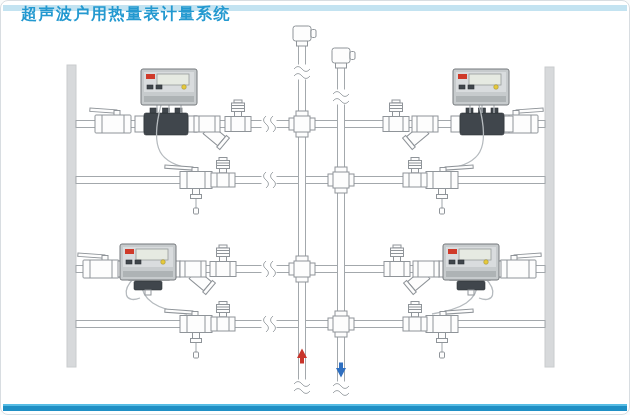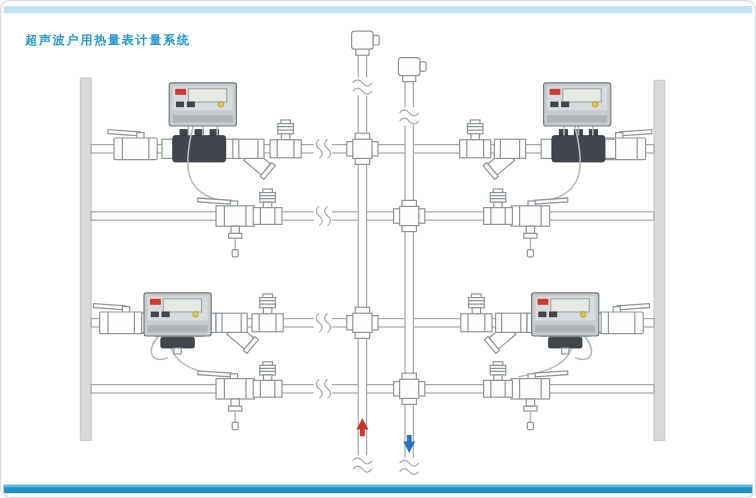--- a/index.html
+++ b/index.html
@@ -14,22 +14,22 @@
     background: #ffffff;
     border: 1px solid var(--frame-border, #d8dde1);
     border-radius: 8px;
     overflow: hidden;
   }
   .top-accent {
     position: absolute; top: 4px; left: 2px; right: 2px; height: 6px;
     background: var(--top-accent, #c3e3f1);
   }
   .title {
-    position: absolute; top: 26px; left: 20px;
-    font-size: 10px; font-weight: bold; letter-spacing: 1.5px;
+    position: absolute; top: 3px; left: 20px;
+    font-size: 16px; font-weight: bold; letter-spacing: 1.5px;
     color: var(--title-text, #2399d0);
   }
   .bottom-bar {
     position: absolute; bottom: 3px; left: 2px; right: 2px; height: 7px;
     background: var(--bottom-bar, #1f8fc4);
     border-top: 2px solid var(--bottom-bar-highlight, #56bce4);
   }
   svg.diagram { position: absolute; left: 0; top: 0; }
   .pipe  { fill: #ffffff; stroke: var(--pipe-stroke, #a3a8ac); stroke-width: 1; }
   .comp  { fill: var(--component-fill, #fdfdfd); stroke: var(--component-stroke, #8f9499); stroke-width: 1; }

